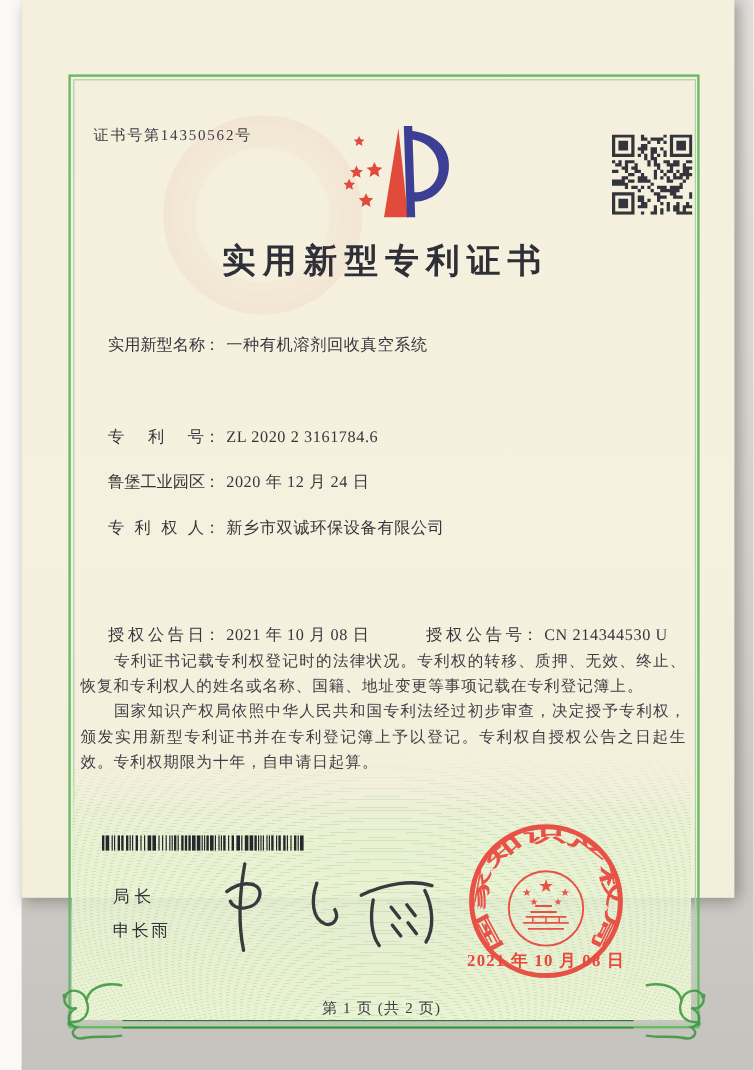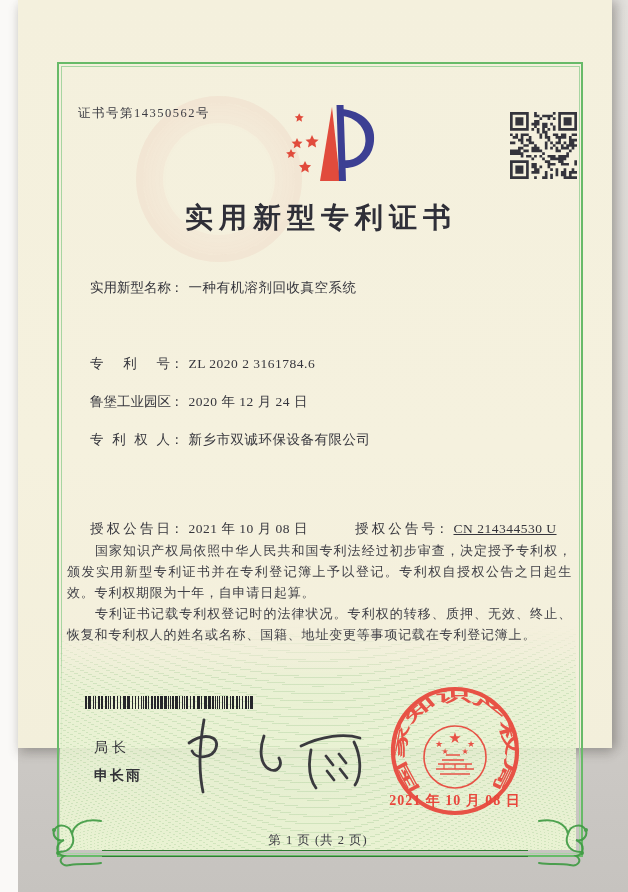--- a/index.html
+++ b/index.html
@@ -36,29 +36,29 @@
   .logo{position:absolute;left:262px;top:99px;width:104px;height:86px;}
   .qr{position:absolute;left:492px;top:112px;width:67px;height:67px;}
   .title{
     position:absolute;left:39px;top:199px;width:522px;text-align:center;
     font-size:28px;font-weight:700;color:#2f2f38;letter-spacing:6px;text-indent:6px;
   }
   .field-row{position:absolute;left:72px;width:474px;height:20px;font-size:13.5px;color:#36363d;white-space:nowrap;}
   .f-label{display:inline-block;width:80px;text-align:justify;text-align-last:justify;vertical-align:top;}
   .f-colon{display:inline-block;}
   .f-value{margin-left:5px;letter-spacing:.5px;}
-  .pair2{position:absolute;left:265px;top:0;text-decoration:underline;}
+  .pair2{position:absolute;left:265px;top:0;}
   .paragraphs{
     position:absolute;left:49px;top:540px;width:505px;
     font-size:13px;line-height:21px;color:#3f3f46;text-align:justify;letter-spacing:.8px;
   }
   .paragraphs p{margin:0;text-indent:2.15em;}
   .barcode{position:absolute;left:67px;top:696px;width:170px;height:13px;}
   .signer-role{position:absolute;left:76px;top:739px;font-size:14px;letter-spacing:4px;color:#333338;text-align:right;}
-  .signer-name{position:absolute;left:76px;top:767px;font-size:14px;letter-spacing:2px;color:#333338;font-weight:bold;}
+  .signer-name{position:absolute;left:76px;top:767px;font-size:14px;letter-spacing:2px;color:#333338;}
   .signature{position:absolute;left:158px;top:710px;width:190px;height:92px;}
   .seal{position:absolute;left:368px;top:684px;width:138px;height:138px;opacity:.93;}
   .seal-date{
     position:absolute;left:360px;top:792px;width:154px;text-align:center;
     font-size:14px;color:var(--seal-red,#e8473c);letter-spacing:1px;font-weight:600;
   }
   .page-num{position:absolute;left:39px;top:832px;width:522px;text-align:center;font-size:12.5px;letter-spacing:1px;color:#3b3b42;}
   .bottom-rule{
     position:absolute;left:84px;top:850px;width:426px;height:4.5px;
     border-top:1.6px solid #2f7d33;border-bottom:1.6px solid #2f7d33;
@@ -116,22 +116,22 @@
     <span class="f-label">专利权人</span><span class="f-colon">：</span><span class="f-value">新乡市双诚环保设备有限公司</span>
   </div>
   <div class="field-row" style="top:520px">
     <span class="f-label">授权公告日</span><span class="f-colon">：</span><span class="f-value">2021 年 10 月 08 日</span>
     <span class="pair2">
       <span class="f-label">授权公告号</span><span class="f-colon">：</span><span class="f-value">CN 214344530 U</span>
     </span>
   </div>
 
   <div class="paragraphs">
+    <p>专利证书记载专利权登记时的法律状况。专利权的转移、质押、无效、终止、恢复和专利权人的姓名或名称、国籍、地址变更等事项记载在专利登记簿上。</p>
     <p>国家知识产权局依照中华人民共和国专利法经过初步审查，决定授予专利权，颁发实用新型专利证书并在专利登记簿上予以登记。专利权自授权公告之日起生效。专利权期限为十年，自申请日起算。</p>
-    <p>专利证书记载专利权登记时的法律状况。专利权的转移、质押、无效、终止、恢复和专利权人的姓名或名称、国籍、地址变更等事项记载在专利登记簿上。</p>
   </div>
 
   <svg class="barcode" id="bc-svg" viewBox="0 0 170 13" preserveAspectRatio="none" aria-hidden="true">
       <rect x="0" y="0" width="2" height="13" fill="#26262b"></rect>
       <rect x="3" y="0" width="3" height="13" fill="#26262b"></rect>
       <rect x="8" y="0" width="1" height="13" fill="#26262b"></rect>
       <rect x="10" y="0" width="1" height="13" fill="#26262b"></rect>
       <rect x="13" y="0" width="2" height="13" fill="#26262b"></rect>
       <rect x="16" y="0" width="2" height="13" fill="#26262b"></rect>
       <rect x="20" y="0" width="2" height="13" fill="#26262b"></rect>

